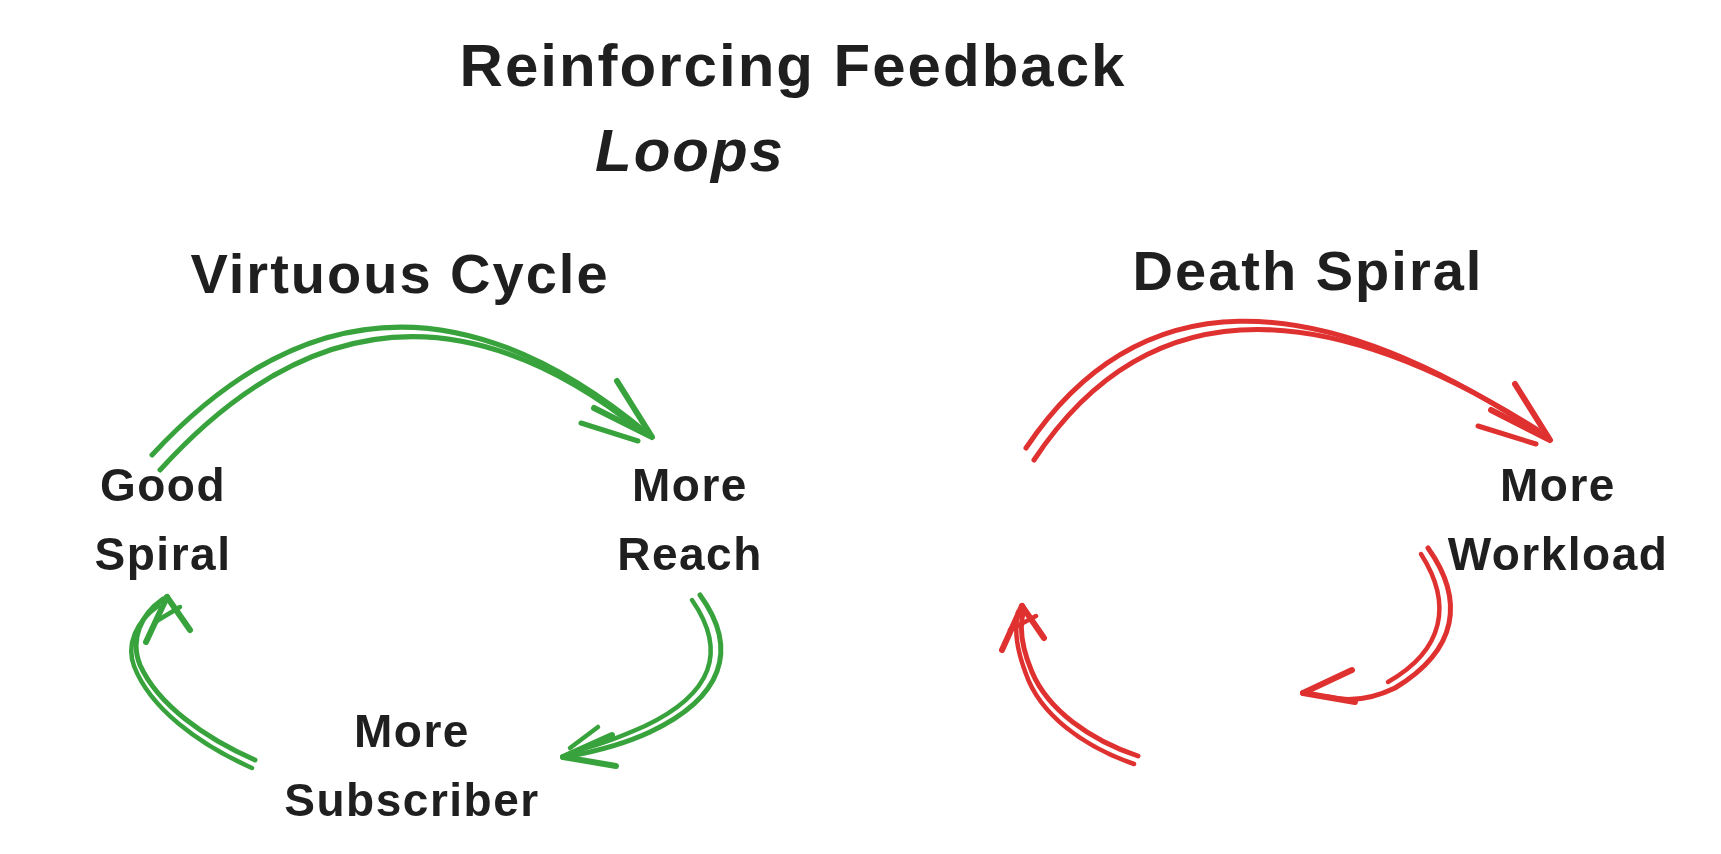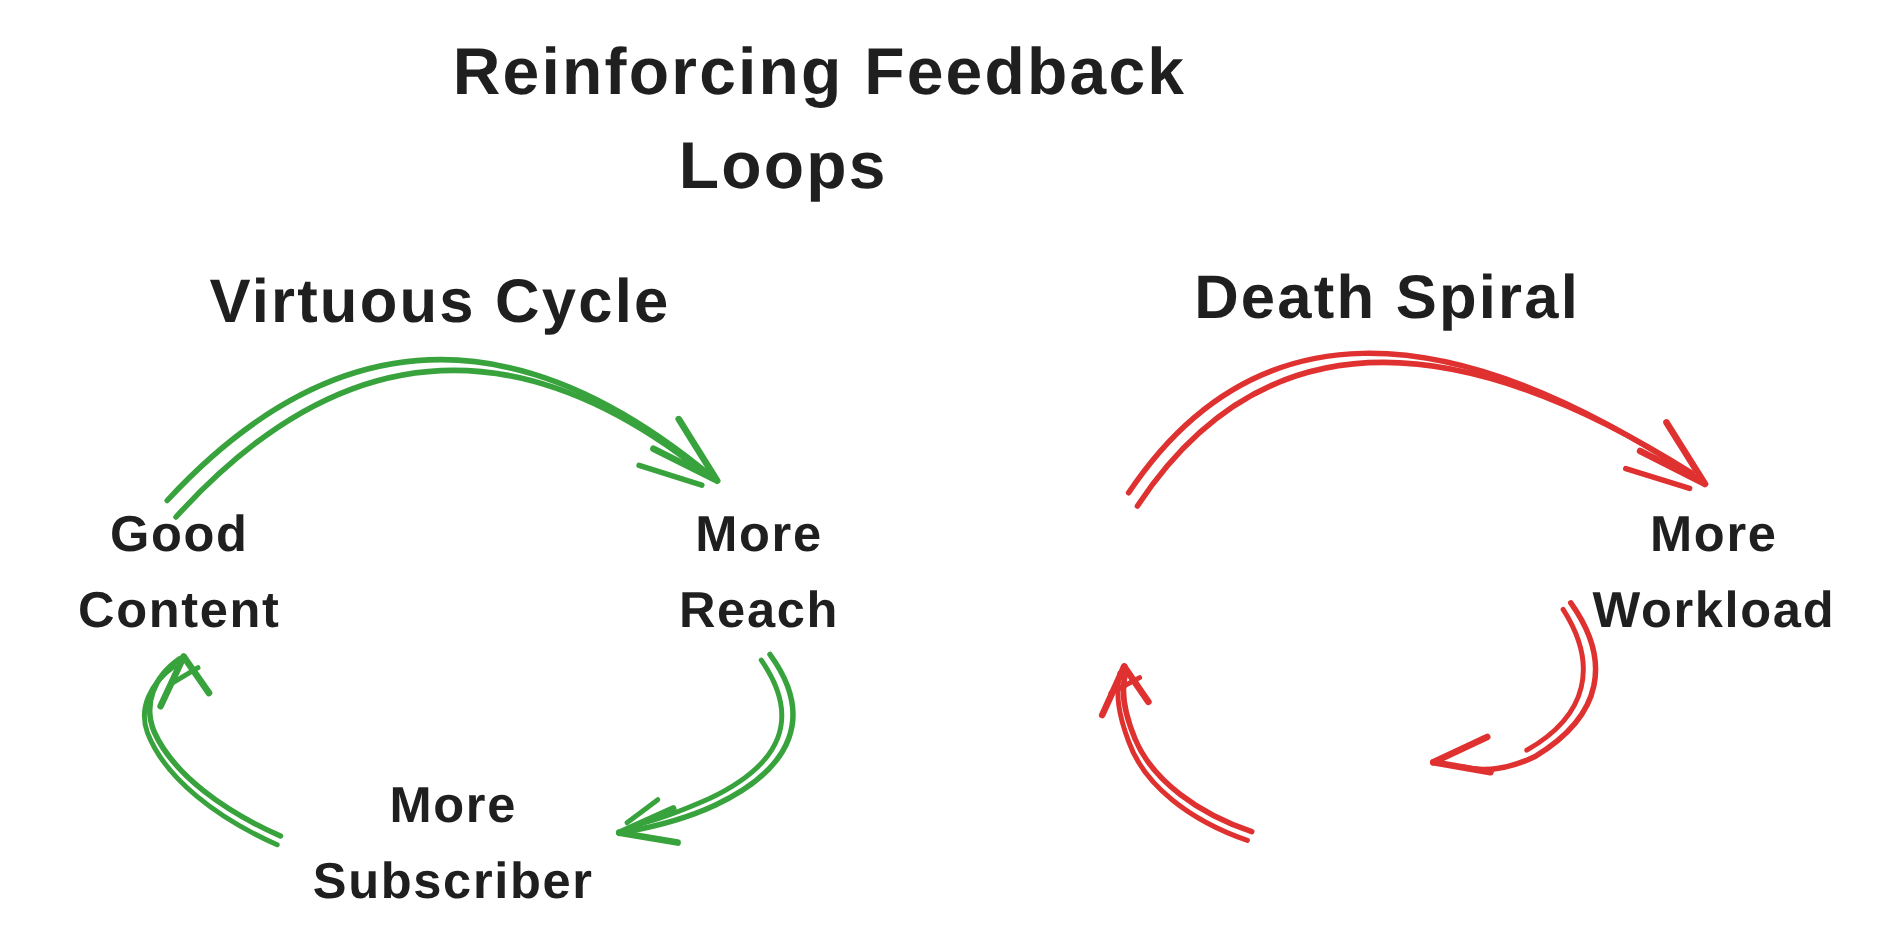--- a/index.html
+++ b/index.html
@@ -87,28 +87,28 @@
     </g>
     <g class="stroke-red">
       <path d="M 1138 756 C 1090 740, 1048 710, 1032 672 C 1022 648, 1018 628, 1024 610" stroke-width="5"></path>
       <path d="M 1134 764 C 1082 746, 1040 714, 1026 674 C 1017 650, 1014 632, 1018 612" stroke-width="4.5"></path>
       <path d="M 1002 650 L 1022 606" stroke-width="6"></path>
       <path d="M 1044 638 L 1022 606" stroke-width="6"></path>
       <path d="M 1010 630 L 1036 616" stroke-width="4.5"></path>
     </g>
   </svg>
 
-  <div class="txt title-line" style="left:745px; top:65px;text-align:right;">Reinforcing Feedback</div>
-  <div class="txt title-line" style="left:712px; top:150px;">Loops</div>
+  <div class="txt title-line" style="left:793px; top:65px;text-align:right;">Reinforcing Feedback</div>
+  <div class="txt title-line" style="left:690px; top:150px;font-style:italic;">Loops</div>
 
   <div class="txt loop-heading" style="left:400px; top:273px;">Virtuous Cycle</div>
-  <div class="txt loop-heading" style="left:1261px; top:270px;">Death Spiral</div>
+  <div class="txt loop-heading" style="left:1308px; top:270px;">Death Spiral</div>
 
   <div class="txt node-label" style="left:163px; top:520px;">Good
-Content</div>
+Spiral</div>
   <div class="txt node-label" style="left:690px; top:520px;">More
 Reach</div>
   <div class="txt node-label" style="left:412px; top:766px;">More
 Subscriber</div>
 
   <div class="txt node-label" style="left:1558px; top:520px;">More
 Workload</div>
 
 
 </div>

